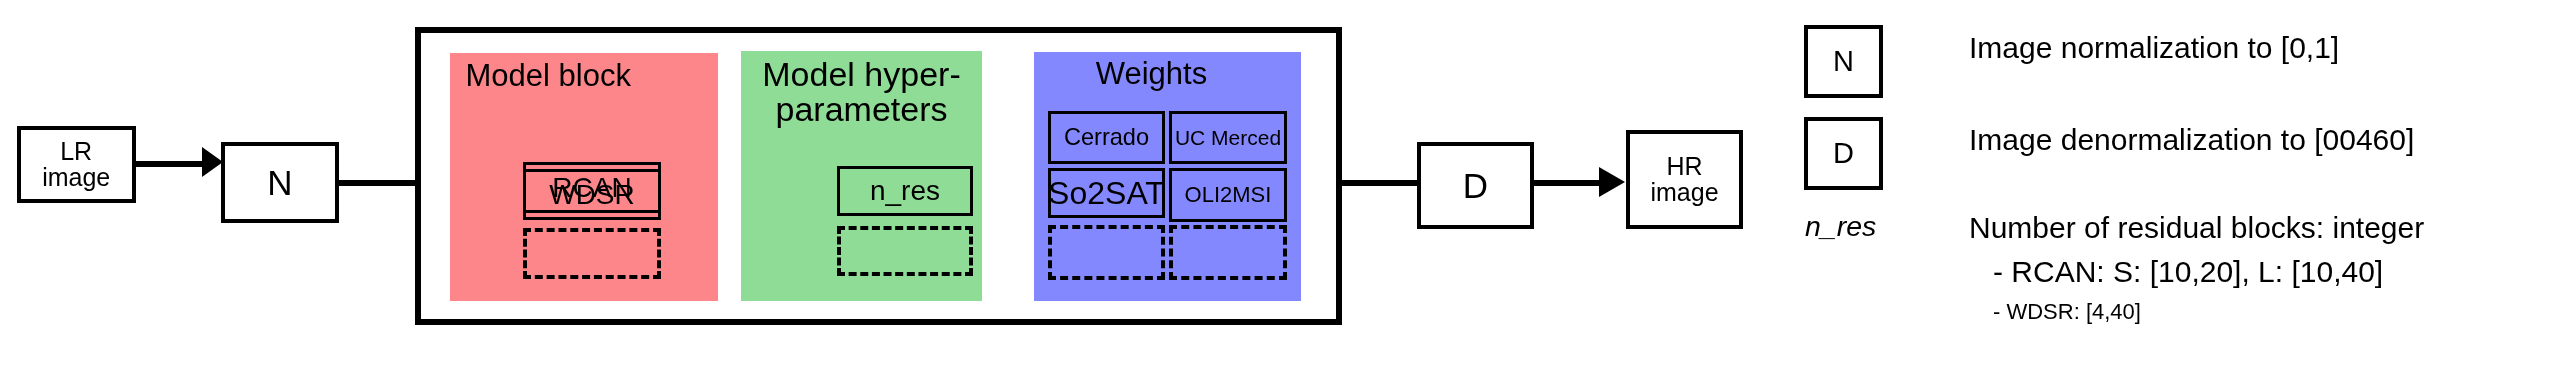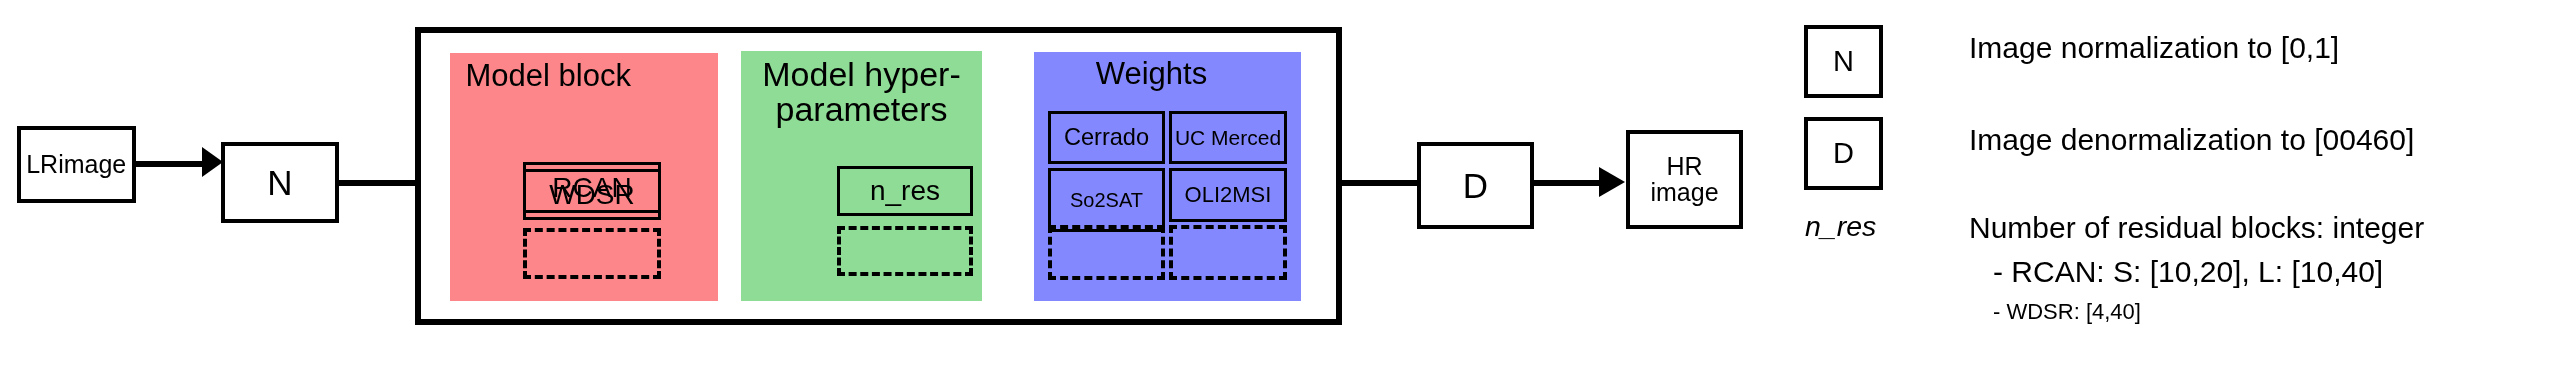--- a/index.html
+++ b/index.html
@@ -23,21 +23,21 @@
   .legend-text{position:absolute;white-space:pre;line-height:1.18;}
   .legend-italic{font-style:italic;}
 
   .arrow{position:absolute;width:0;height:0;}
 </style>
 </head>
 <body>
 
 <div id="stage">
 
-  <div class="abs box" style="left:16.7px;top:126px;width:119px;height:77px;flex-direction:row;font-size:25px;">
+  <div class="abs box" style="left:16.7px;top:126px;width:119px;height:77px;flex-direction:column;font-size:25px;">
     <span>LR</span>
     <span>image</span>
   </div>
 
   <div class="abs hline" style="left:136px;top:161px;width:68px;"></div>
   <div class="abs arrow" style="left:202px;top:147px;border-left:21px solid #000;border-top:15px solid transparent;border-bottom:15px solid transparent;"></div>
 
   <div class="abs box" style="left:221px;top:142px;width:118px;height:81px;font-size:35px;">
     <span>N</span>
   </div>
@@ -66,21 +66,21 @@
 
   <div class="abs colorblock" style="left:1034px;top:52px;width:267px;height:249px;background:#8488fe;"></div>
   <div class="title" style="left:1034px;top:58px;width:235px;font-size:31px;text-align:center;">Weights</div>
 
   <div class="abs box-inner" style="left:1048px;top:111px;width:117px;height:53px;font-size:23.6px;">
     <span>Cerrado</span>
   </div>
   <div class="abs box-inner" style="left:1169px;top:111px;width:118px;height:53px;font-size:21px;">
     <span>UC Merced</span>
   </div>
-  <div class="abs box-inner" style="left:1048px;top:168px;width:117px;height:64px;font-size:20px;">
+  <div class="abs box-inner" style="left:1048px;top:168px;width:117px;height:50px;font-size:32px;">
     <span>So2SAT</span>
   </div>
   <div class="abs box-inner" style="left:1169px;top:168px;width:118px;height:54px;font-size:22px;">
     <span>OLI2MSI</span>
   </div>
   <div class="abs box-dashed" style="left:1048px;top:225px;width:117px;height:55px;"></div>
   <div class="abs box-dashed" style="left:1169px;top:225px;width:118px;height:55px;"></div>
 
   <div class="abs hline" style="left:1342px;top:180px;width:79px;"></div>
 

